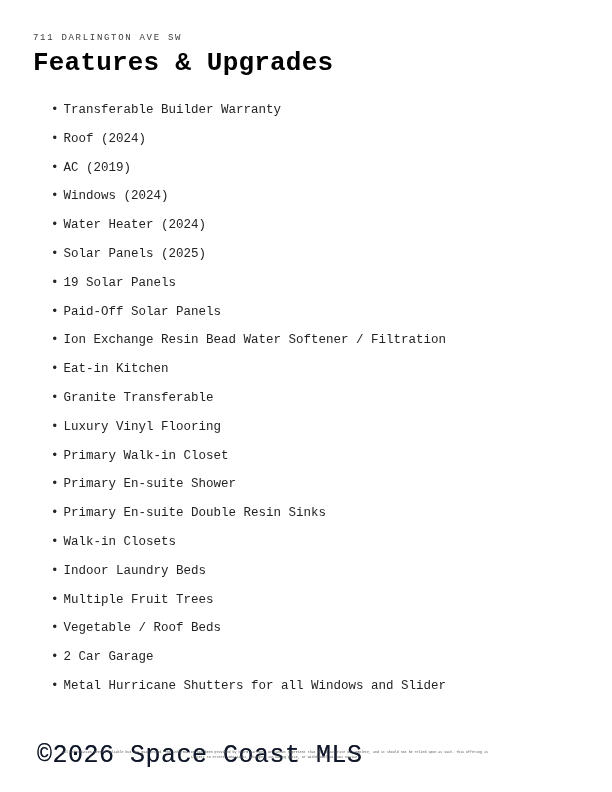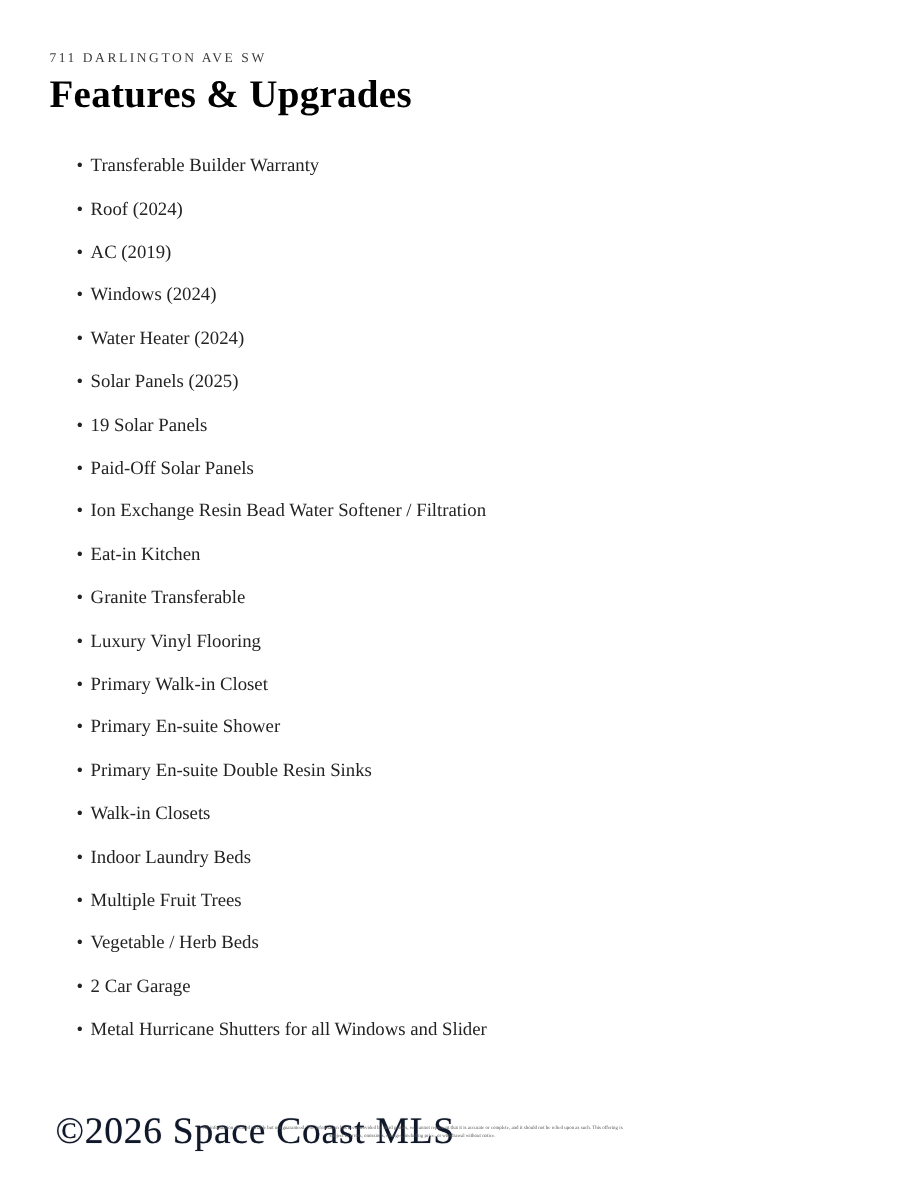--- a/index.html
+++ b/index.html
@@ -6,21 +6,21 @@
     margin: 0;
     padding: 0;
     background: #ffffff;
   }
   .page {
     position: relative;
     width: 588px;
     height: 792px;
     background: #ffffff;
     overflow: hidden;
-    font-family: Liberation Serif, serif;
+    font-family: Liberation Mono, monospace;
     border-radius: 12px;
   }
   .header {
     position: absolute;
     left: 33px;
     top: 33px;
   }
   .address {
     font-size: 9px;
     font-weight: 500;
@@ -163,21 +163,21 @@
     <li>
         <span class="bullet">•</span>
         <span>Indoor Laundry Beds</span>
       </li>
     <li>
         <span class="bullet">•</span>
         <span>Multiple Fruit Trees</span>
       </li>
     <li>
         <span class="bullet">•</span>
-        <span>Vegetable / Herb Beds</span>
+        <span>Vegetable / Roof Beds</span>
       </li>
     <li>
         <span class="bullet">•</span>
         <span>2 Car Garage</span>
       </li>
     <li>
         <span class="bullet">•</span>
         <span>Metal Hurricane Shutters for all Windows and Slider</span>
       </li>
   </ul>

